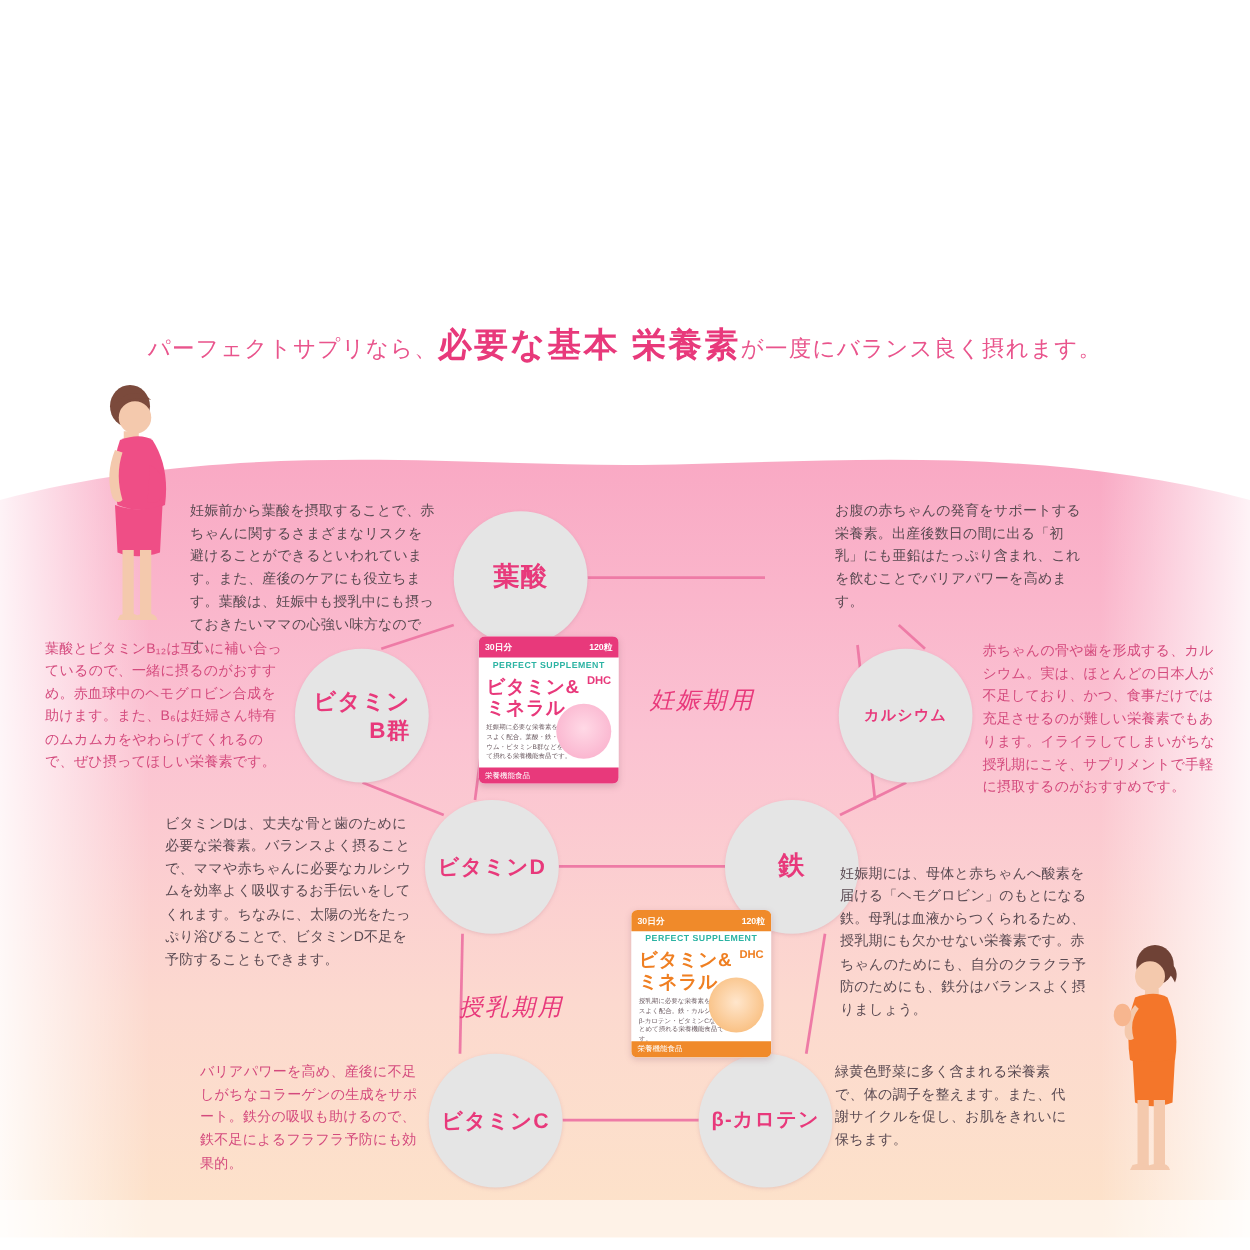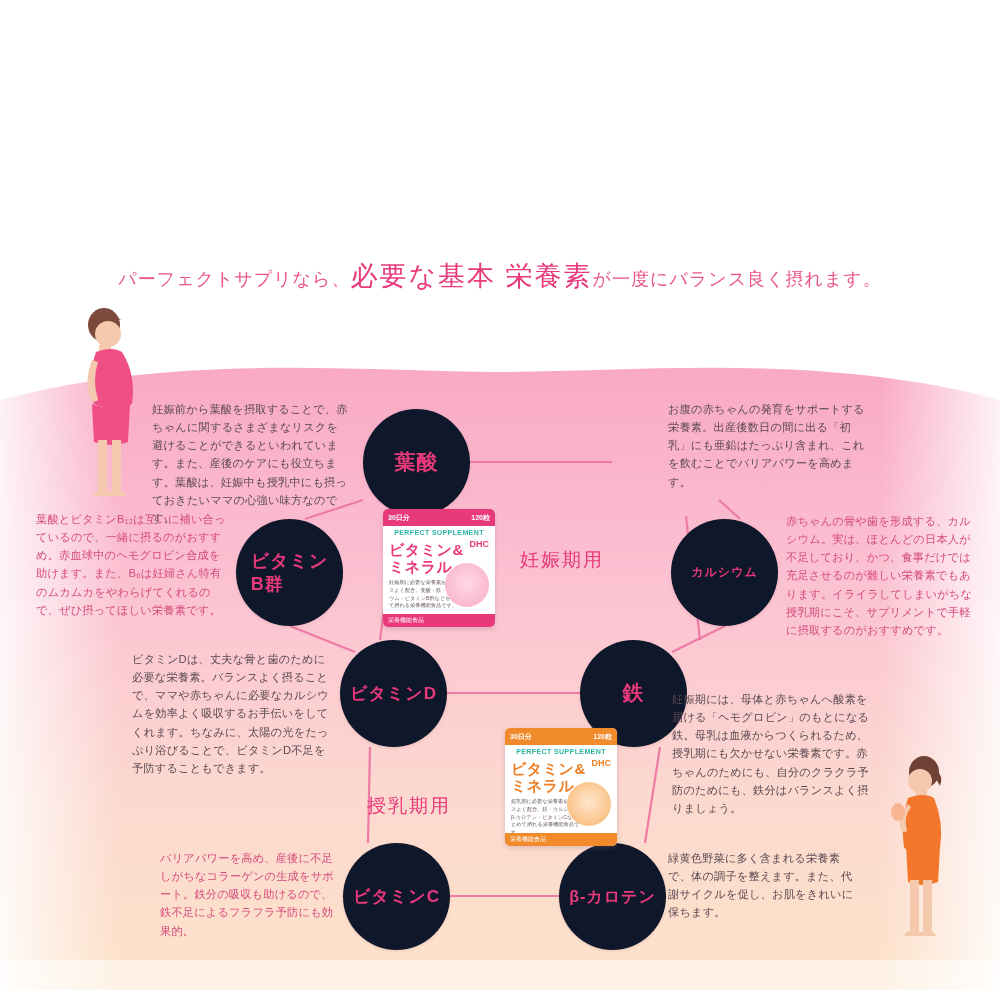--- a/index.html
+++ b/index.html
@@ -30,61 +30,62 @@
     top: 258px;
     width: 1000px;
     text-align: center;
     white-space: nowrap;
     font-size: 21px;
     letter-spacing: 1px;
     color: #e9548c;
   }
   .headline .big {
     font-size: 27px;
-    font-weight: normal;
+    font-weight: bold;
     color: #e8397b;
     letter-spacing: 2px;
   }
   .headline .small {
     font-size: 18px;
     color: #e9548c;
     margin-top: 7px;
   }
 
   
   .node {
     position: absolute;
     border-radius: 50%;
-    background: #0f172a;
+    background: #e5e5e5;
     box-shadow: 0 1px 3px rgba(180,120,140,0.25);
     color: #e8397b;
     display: flex;
     align-items: center;
     justify-content: center;
-    text-align: left;
+    text-align: right;
     font-weight: bold;
     line-height: 1.25;
     letter-spacing: 1px;
   }
   .node.n-yousan  { left: 363px; top: 409px; width: 107px; height: 107px; font-size: 21px; }
   .node.n-aen     { left: 612px; top: 409px; width: 107px; height: 107px; font-size: 21px; }
   .node.n-bgun    { left: 236px; top: 519px; width: 107px; height: 107px; font-size: 18px; }
   .node.n-calcium { left: 671px; top: 519px; width: 107px; height: 107px; font-size: 12px; }
   .node.n-vitd    { left: 340px; top: 640px; width: 107px; height: 107px; font-size: 17px; }
   .node.n-tetsu   { left: 580px; top: 640px; width: 107px; height: 107px; font-size: 21px; }
   .node.n-vitc    { left: 343px; top: 843px; width: 107px; height: 107px; font-size: 17px; }
   .node.n-beta    { left: 559px; top: 843px; width: 107px; height: 107px; font-size: 16px; }
 
   
   .center-label {
     position: absolute;
     color: #e8397b;
     font-size: 19px;
     letter-spacing: 2px;
     font-weight: normal;
+    font-style: italic;
   }
   .center-label.ninshin { left: 520px; top: 547px; }
   .center-label.junyu   { left: 367px; top: 793px; }
 
   
   .desc {
     position: absolute;
     font-size: 11.2px;
     line-height: 1.62;
     color: #5a4a52;

